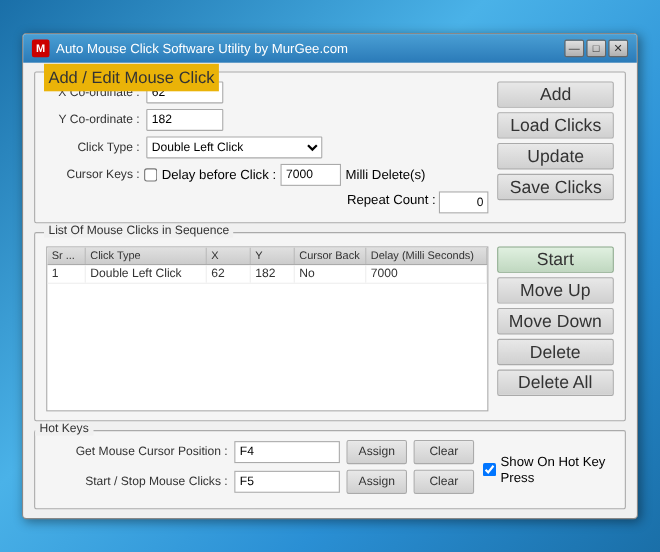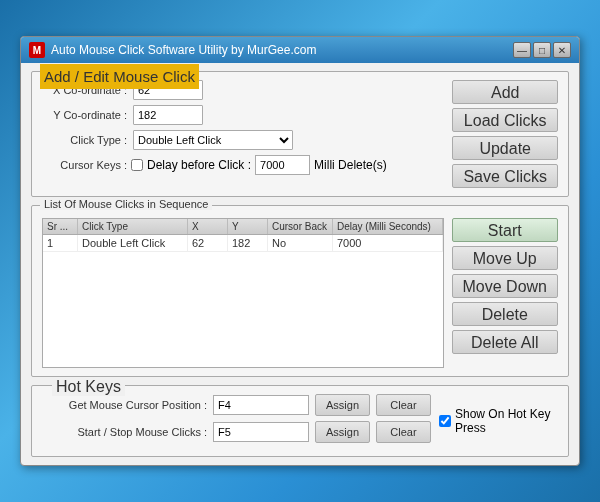--- a/index.html
+++ b/index.html
@@ -230,24 +230,24 @@
     .hotkeys-section {
       border: 1px solid #aaa;
       background: #f5f5f5;
       border-radius: 2px;
       padding: 8px 10px;
       position: relative;
     }
     .hotkeys-label {
       position: absolute;
       top: -8px;
-      left: 20px;
+      left: 0;
       background: #f0f0f0;
       padding: 0 4px;
-      font-size: 16px;
+      font-size: 11px;
       color: #333;
     }
     .hotkey-row {
       display: flex;
       align-items: center;
       margin-bottom: 5px;
       gap: 6px;
     }
     .hotkey-name {
       width: 165px;
@@ -327,20 +327,25 @@
               <option>Middle Click</option>
             </select>
           </div>
           <div class="form-row cursor-back-row">
             <span class="form-label">Cursor Keys :</span>
             <input type="checkbox" class="checkbox-small" style="">
             <span>Delay before Click :</span>
             <input class="delay-input" type="text" value="7000" style="">
             <span>Milli Delete(s)</span>
           </div>
+          <div class="top-repeat-area">
+            <span>Repeat Count :</span>
+            &nbsp;
+            <input class="repeat-input" type="text" value="0" style="">
+          </div>
         </div>
         <div class="edit-right">
           <button class="btn btn-wide">Add</button>
           <button class="btn btn-wide">Load Clicks</button>
           <button class="btn btn-wide">Update</button>
           <button class="btn btn-wide">Save Clicks</button>
         </div>
       </div>
     </div>
 

